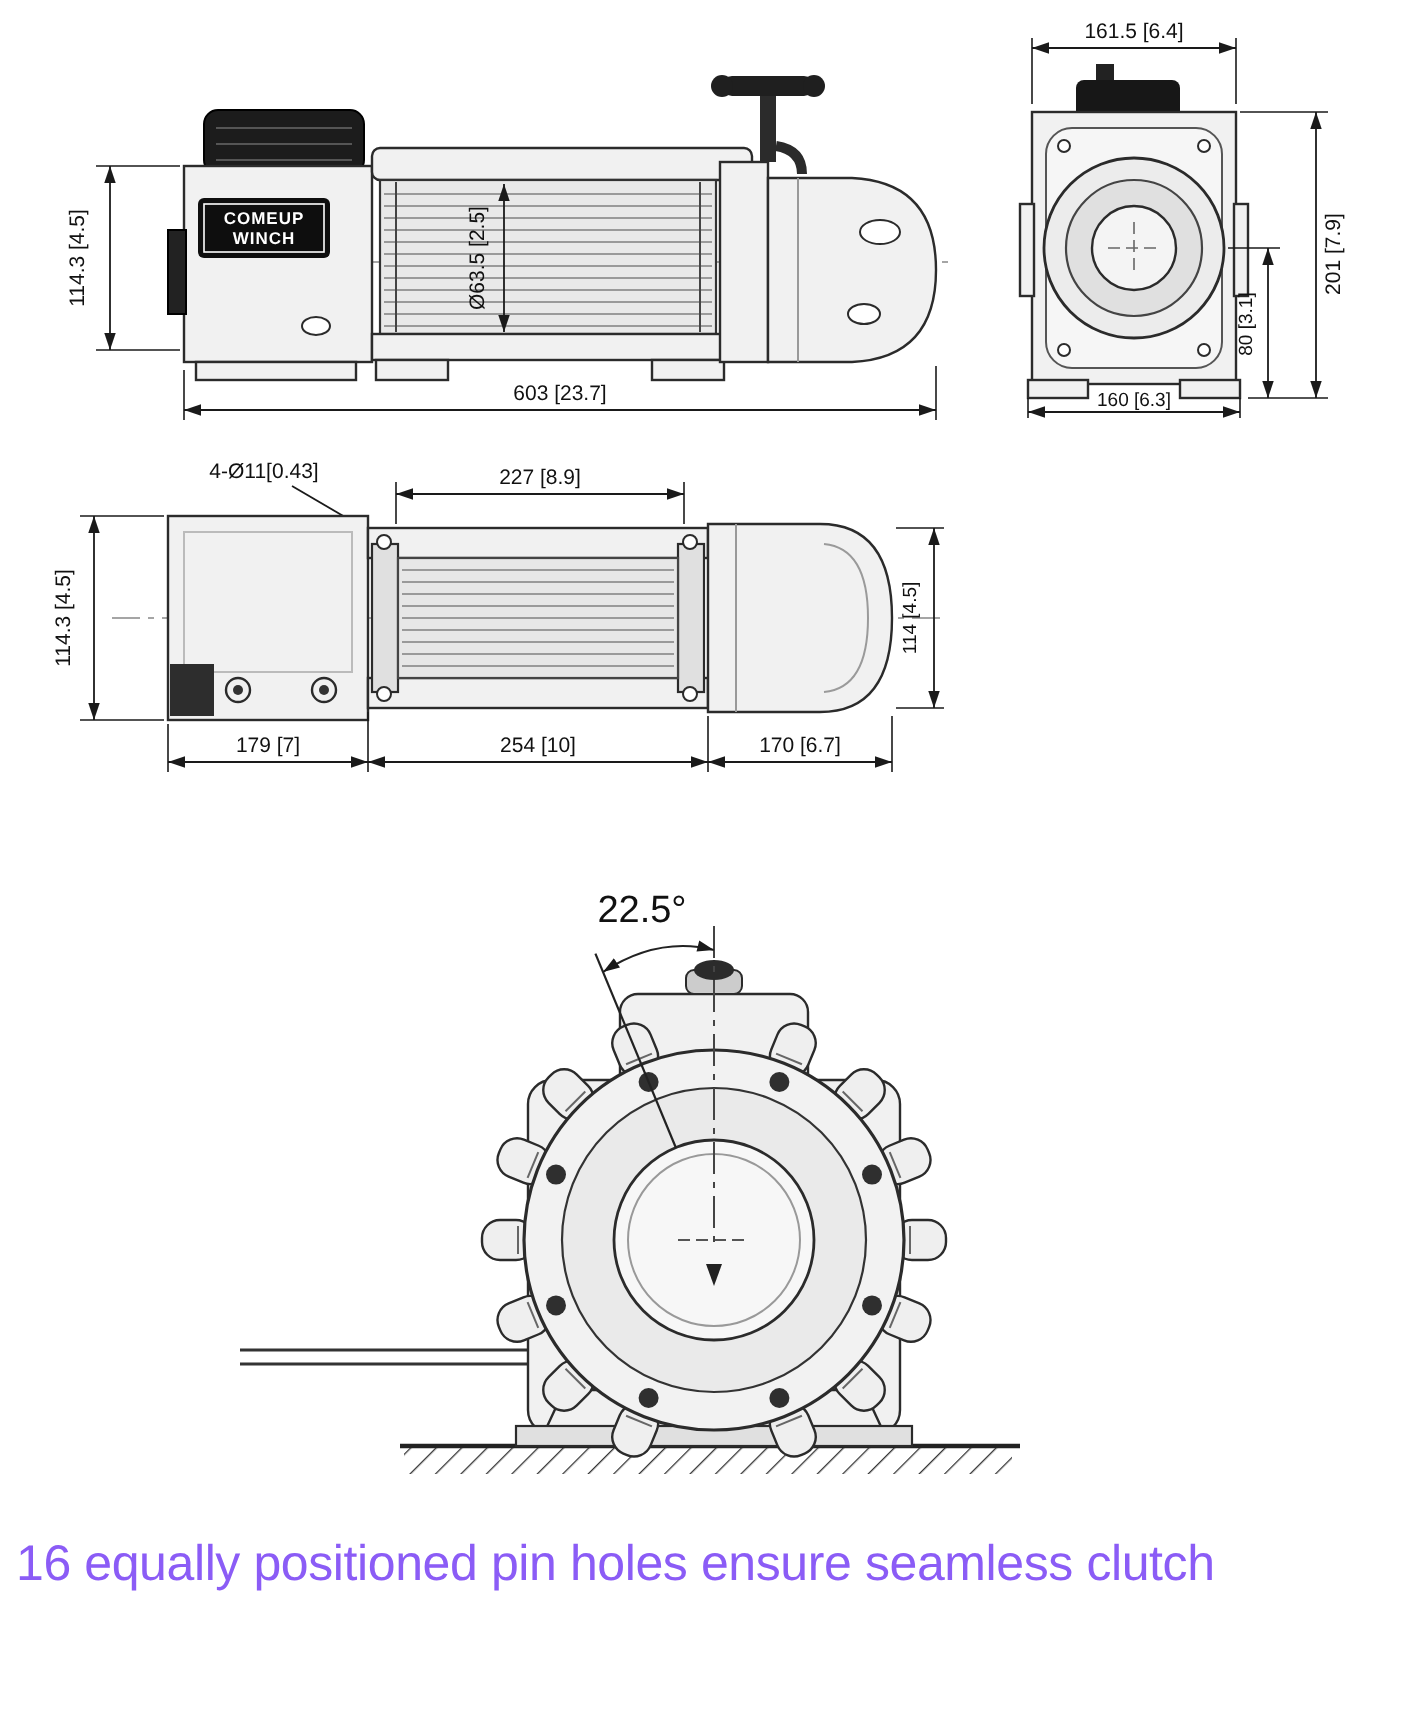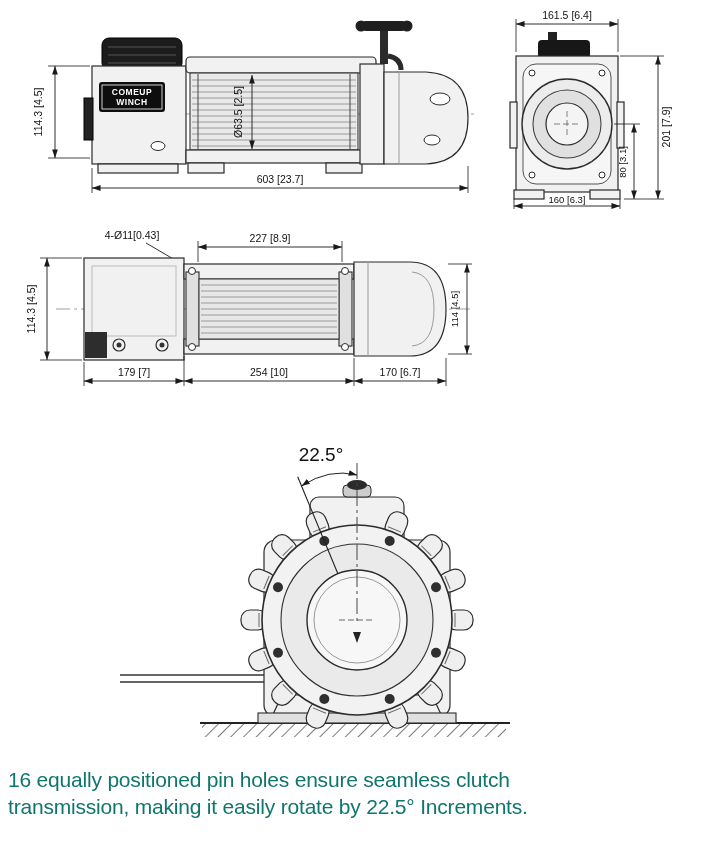--- a/index.html
+++ b/index.html
@@ -16,28 +16,28 @@
   .cl    { stroke:#888; stroke-width:0.8; stroke-dasharray:14 4 3 4; fill:none; }
   .rope  { stroke:#9a9a9a; stroke-width:1; fill:none; }
   text.dim   { font:10.5px "Liberation Sans", sans-serif; fill:#111; text-anchor:middle; }
   text.dimS  { font:9.5px  "Liberation Sans", sans-serif; fill:#111; text-anchor:middle; }
   text.brand { font:bold 8.5px "Liberation Sans", sans-serif; fill:#ffffff; text-anchor:middle; letter-spacing:0.5px; }
   text.angle { font:19px "Liberation Sans", sans-serif; fill:#111; text-anchor:middle; }
   .knob rect { fill:#efefef; stroke:#2b2b2b; stroke-width:1.2; }
   .knob line { stroke:#666; stroke-width:1; }
   .bolt  { fill:#2f2f2f; stroke:none; }
   #caption { position:absolute; left:8px; top:766px; width:694px;
-             font-size:21px; line-height:1.3; color:#0f766e; letter-spacing:-0.2px; }
+             font-size:25px; line-height:1.3; color:#8b5cf6; letter-spacing:-0.2px; }
 </style>
 </head>
 <body>
 
 <div id="page">
 
-  <div class="view" style="left:28px; top:0;">
+  <div class="view" style="left:28px; top:17px;">
     <svg width="450" height="205" viewBox="0 0 450 205">
       <defs>
         <marker id="arwA" viewBox="0 0 10 8" markerWidth="10" markerHeight="8" refX="9.5" refY="4" orient="auto-start-reverse">
           <path d="M0,0.8 L9.5,4 L0,7.2 Z" fill="#1a1a1a"></path>
         </marker>
       </defs>
 
       <line class="cl" x1="150" y1="114" x2="446" y2="114"></line>
 
       <rect x="74" y="38" width="80" height="32" rx="7" fill="#1c1c1c" stroke="#000"></rect>
@@ -304,16 +304,15 @@
 
       <line x1="245" y1="28" x2="245" y2="190" stroke="#444" stroke-width="1" stroke-dasharray="16 4 3 4"></line>
       <line x1="226" y1="139" x2="185.7" y2="41.8" stroke="#222" stroke-width="1.1"></line>
       <path d="M245,40 Q217,33 189.5,51" fill="none" stroke="#222" stroke-width="1" marker-start="url(#arwD)" marker-end="url(#arwD)"></path>
       <text class="angle" x="209" y="26">22.5°</text>
     </svg>
   </div>
 
   <div id="caption">
     <div>16 equally positioned pin holes ensure seamless clutch</div>
-    <div>transmission, making it easily rotate by 22.5° Increments.</div>
   </div>
 
 </div>
 
 </body></html>

